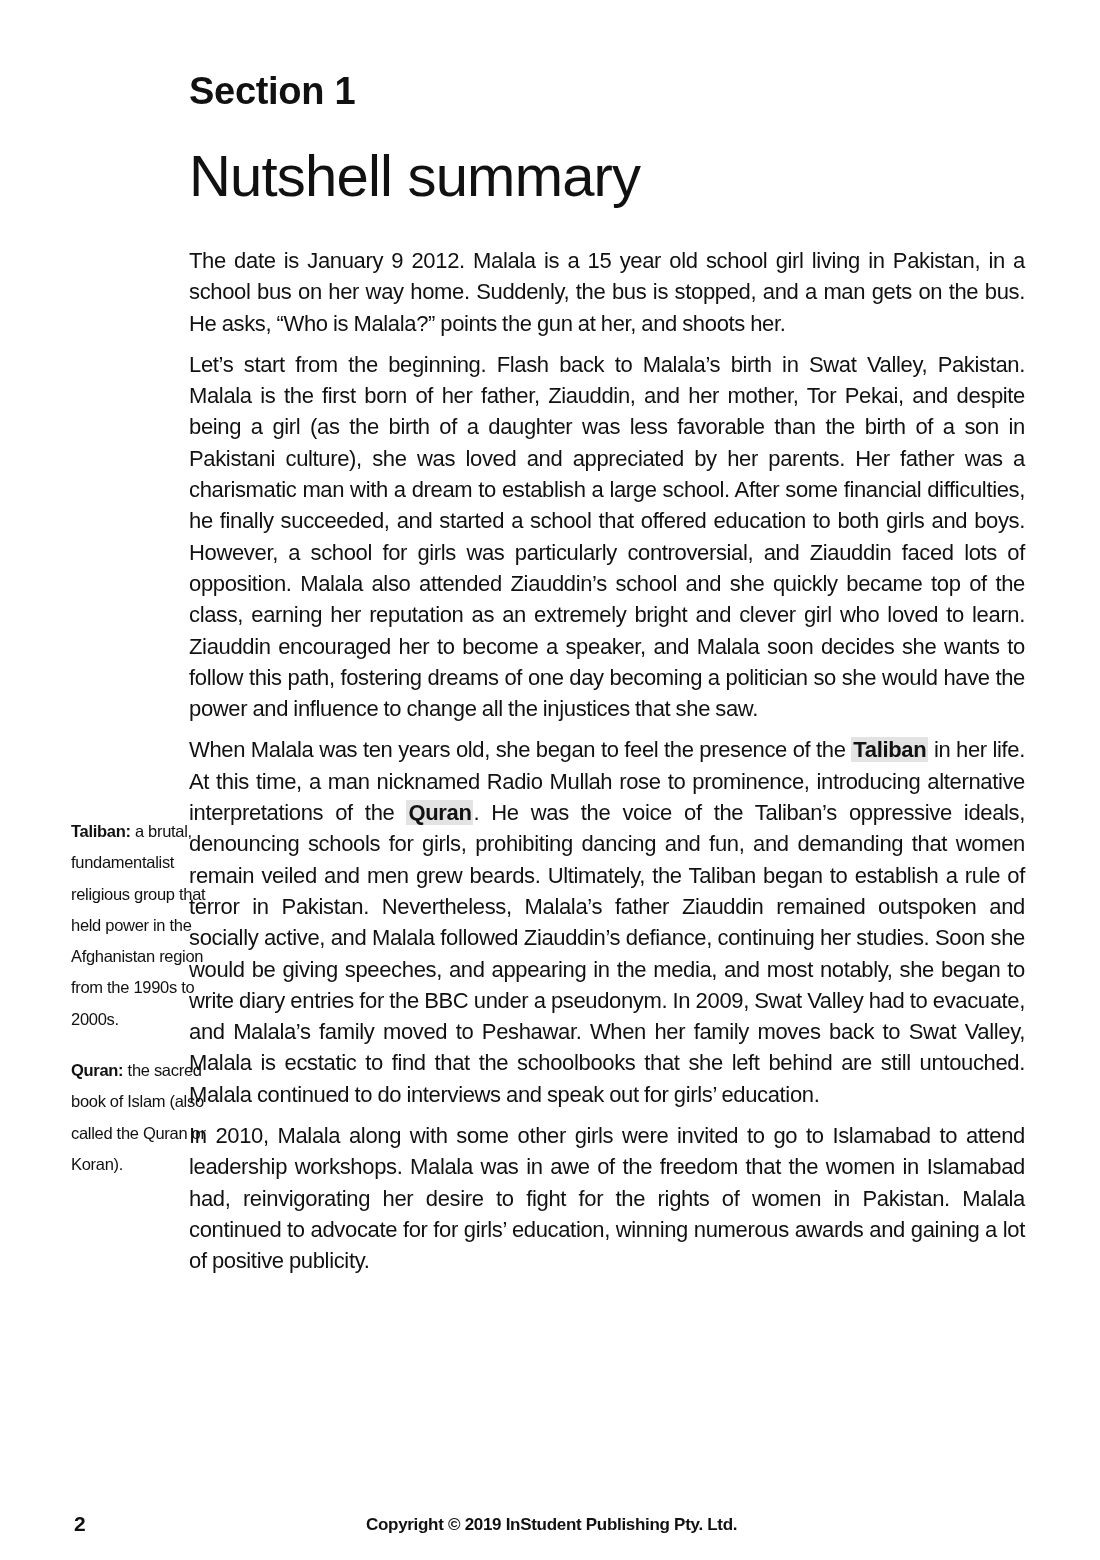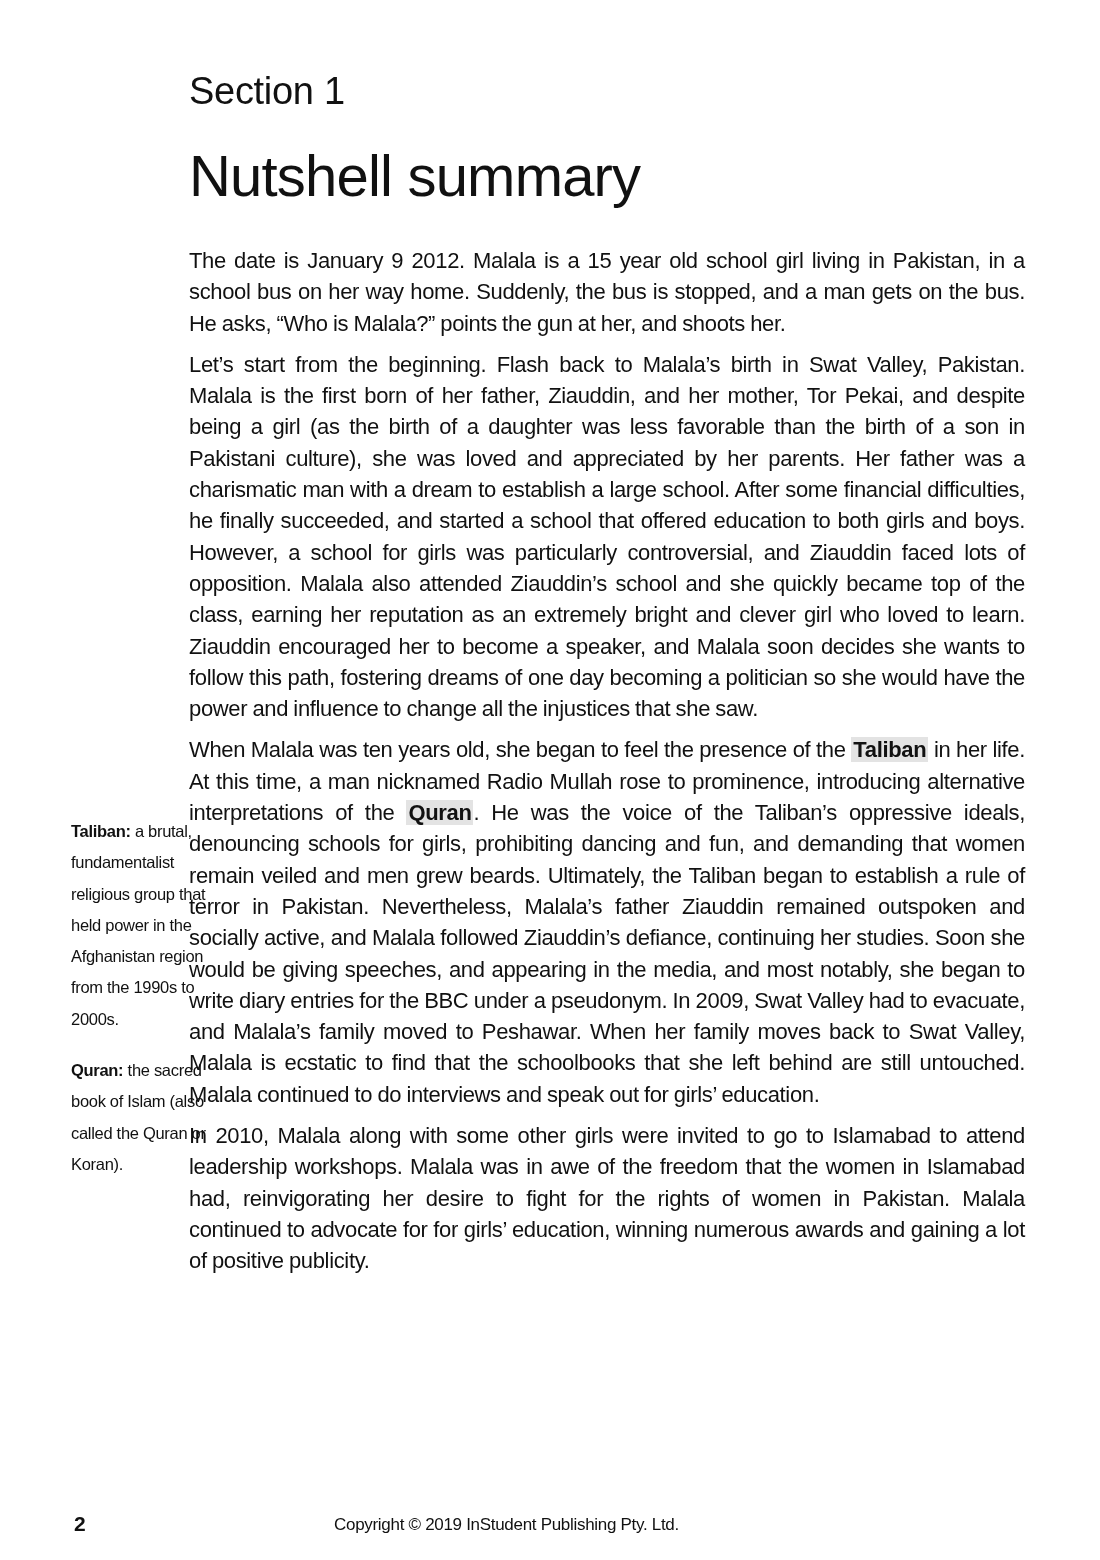--- a/index.html
+++ b/index.html
@@ -13,21 +13,21 @@
       position: relative;
       overflow: hidden;
       font-family: "Liberation Sans", sans-serif;
       color: #111111;
     }
     .section-label {
       position: absolute;
       left: 189px;
       top: 70px;
       font-size: 38px;
-      font-weight: normal;
+      font-weight: bold;
       letter-spacing: -0.3px;
       margin: 0;
     }
     .page-title {
       position: absolute;
       left: 189px;
       top: 142px;
       font-size: 58px;
       font-weight: normal;
       letter-spacing: -0.8px;
@@ -68,24 +68,25 @@
     .gloss b { font-weight: bold; }
     .footer-page {
       position: absolute;
       left: 74px;
       top: 1512px;
       font-size: 21px;
       font-weight: bold;
     }
     .footer-copy {
       position: absolute;
-      left: 334px;
+      left: 366px;
       top: 1515px;
       font-size: 17px;
       letter-spacing: -0.3px;
+      font-weight: bold;
     }
   </style>
 </head>
 <body>
 
 <h2 class="section-label">Section 1</h2>
 <h1 class="page-title">Nutshell summary</h1>
 
 <div class="main">
   <p>The date is January 9 2012. Malala is a 15 year old school girl living in Pakistan, in a school bus on her way home.  Suddenly, the bus is stopped, and a man gets on the bus. He asks, “Who is Malala?” points the gun at her, and shoots her.</p>

